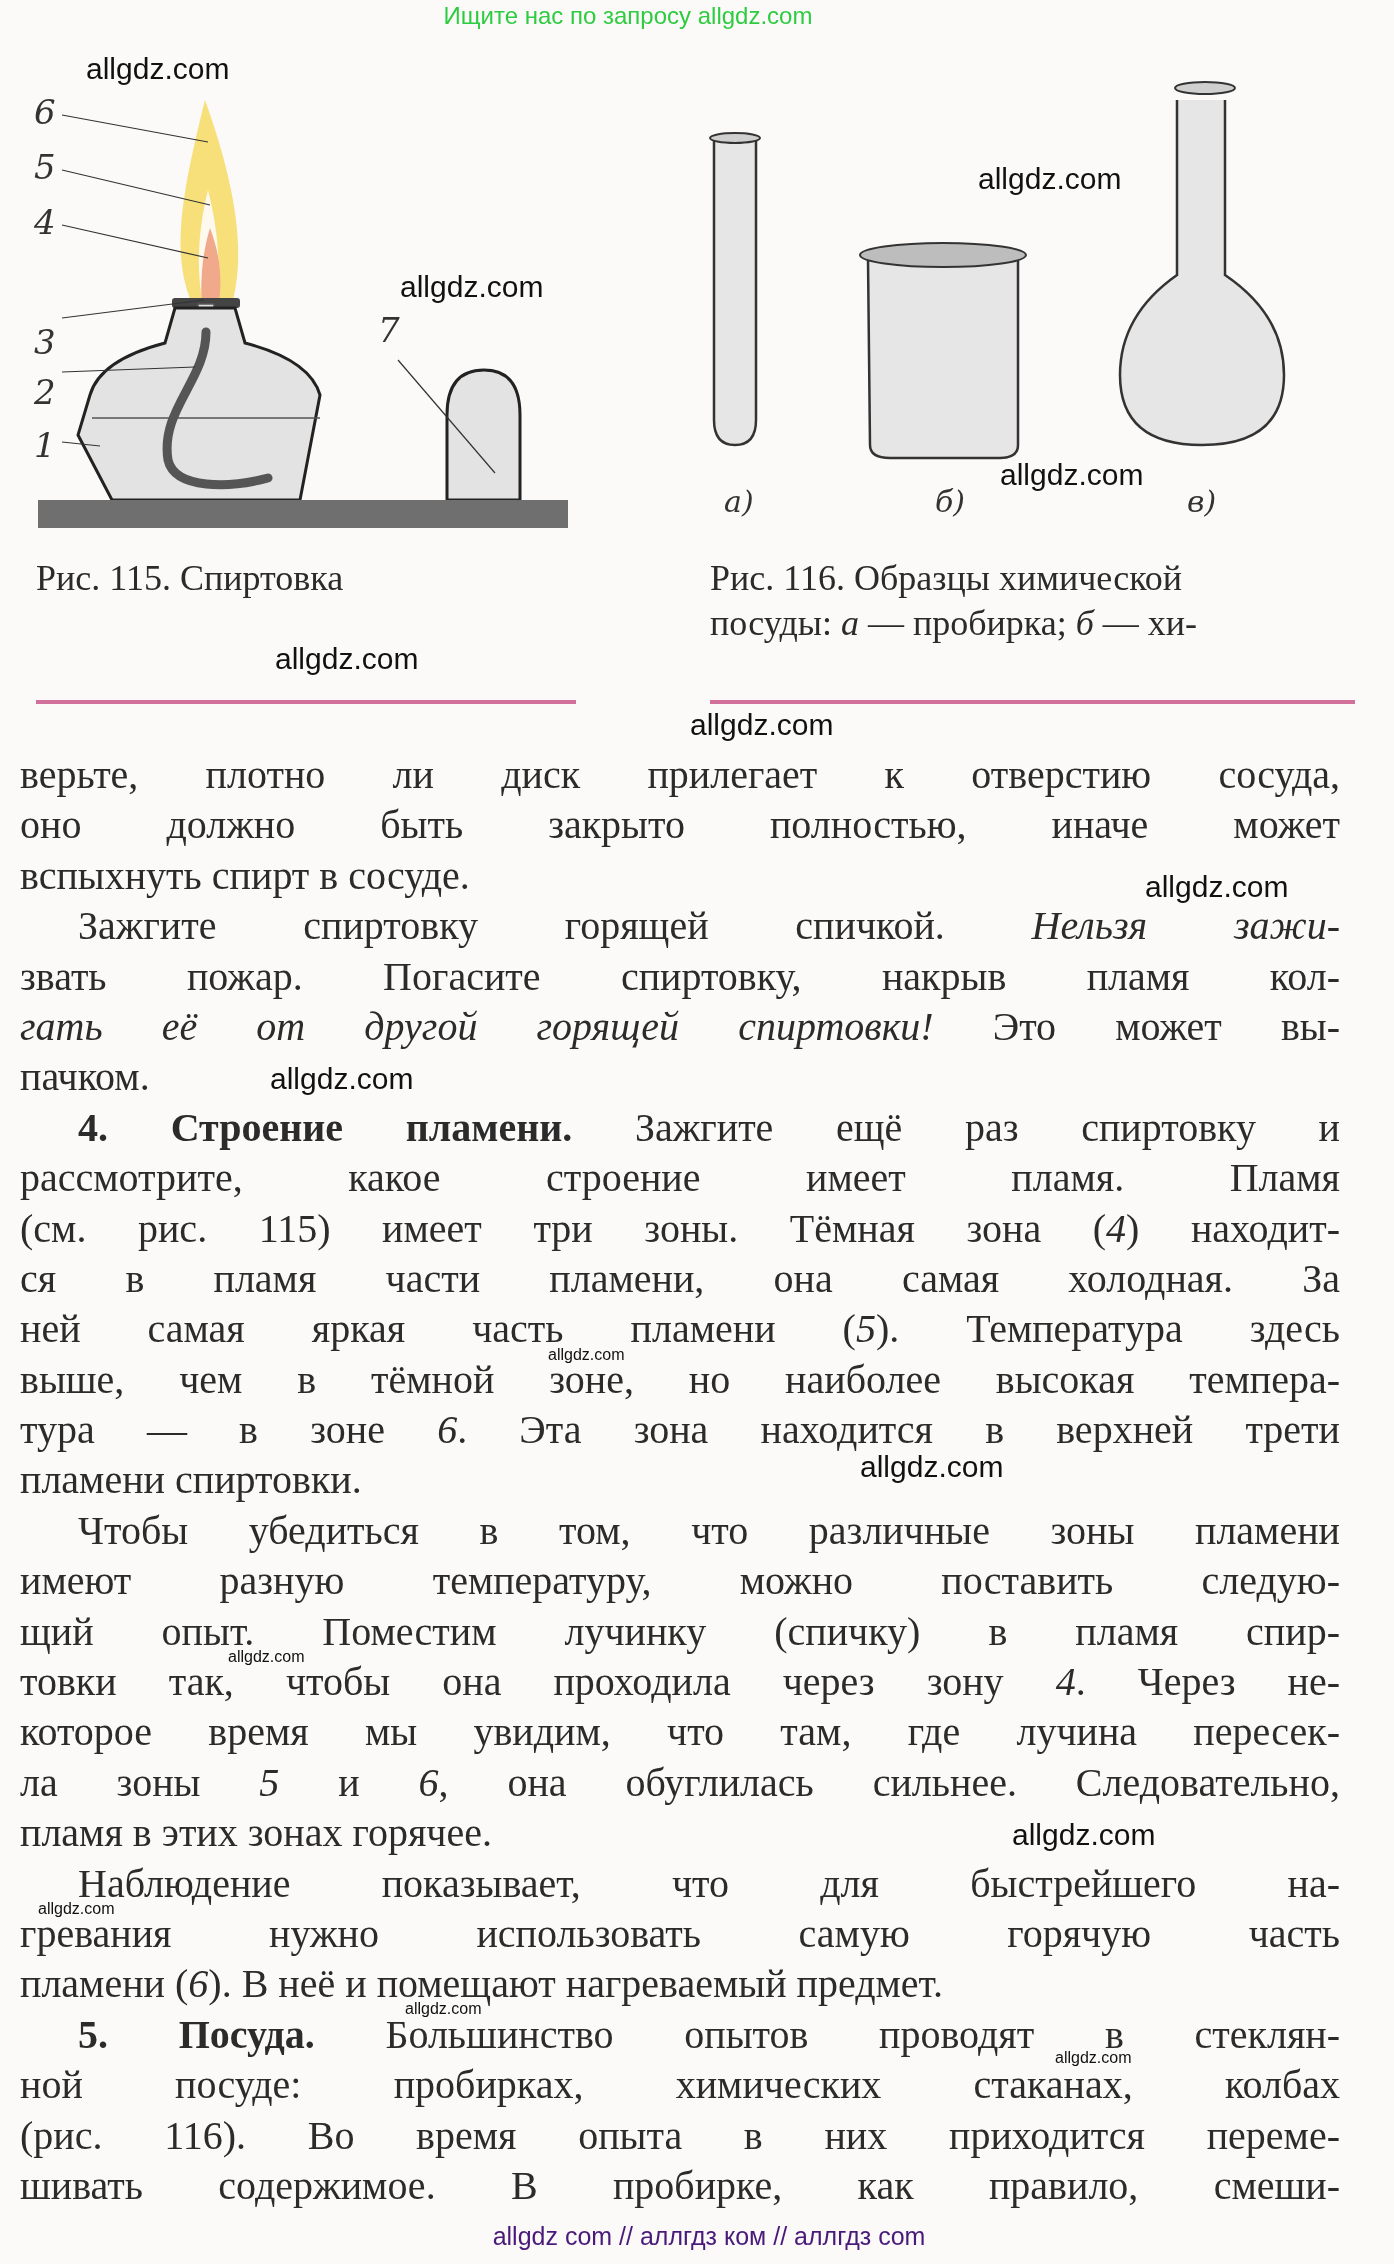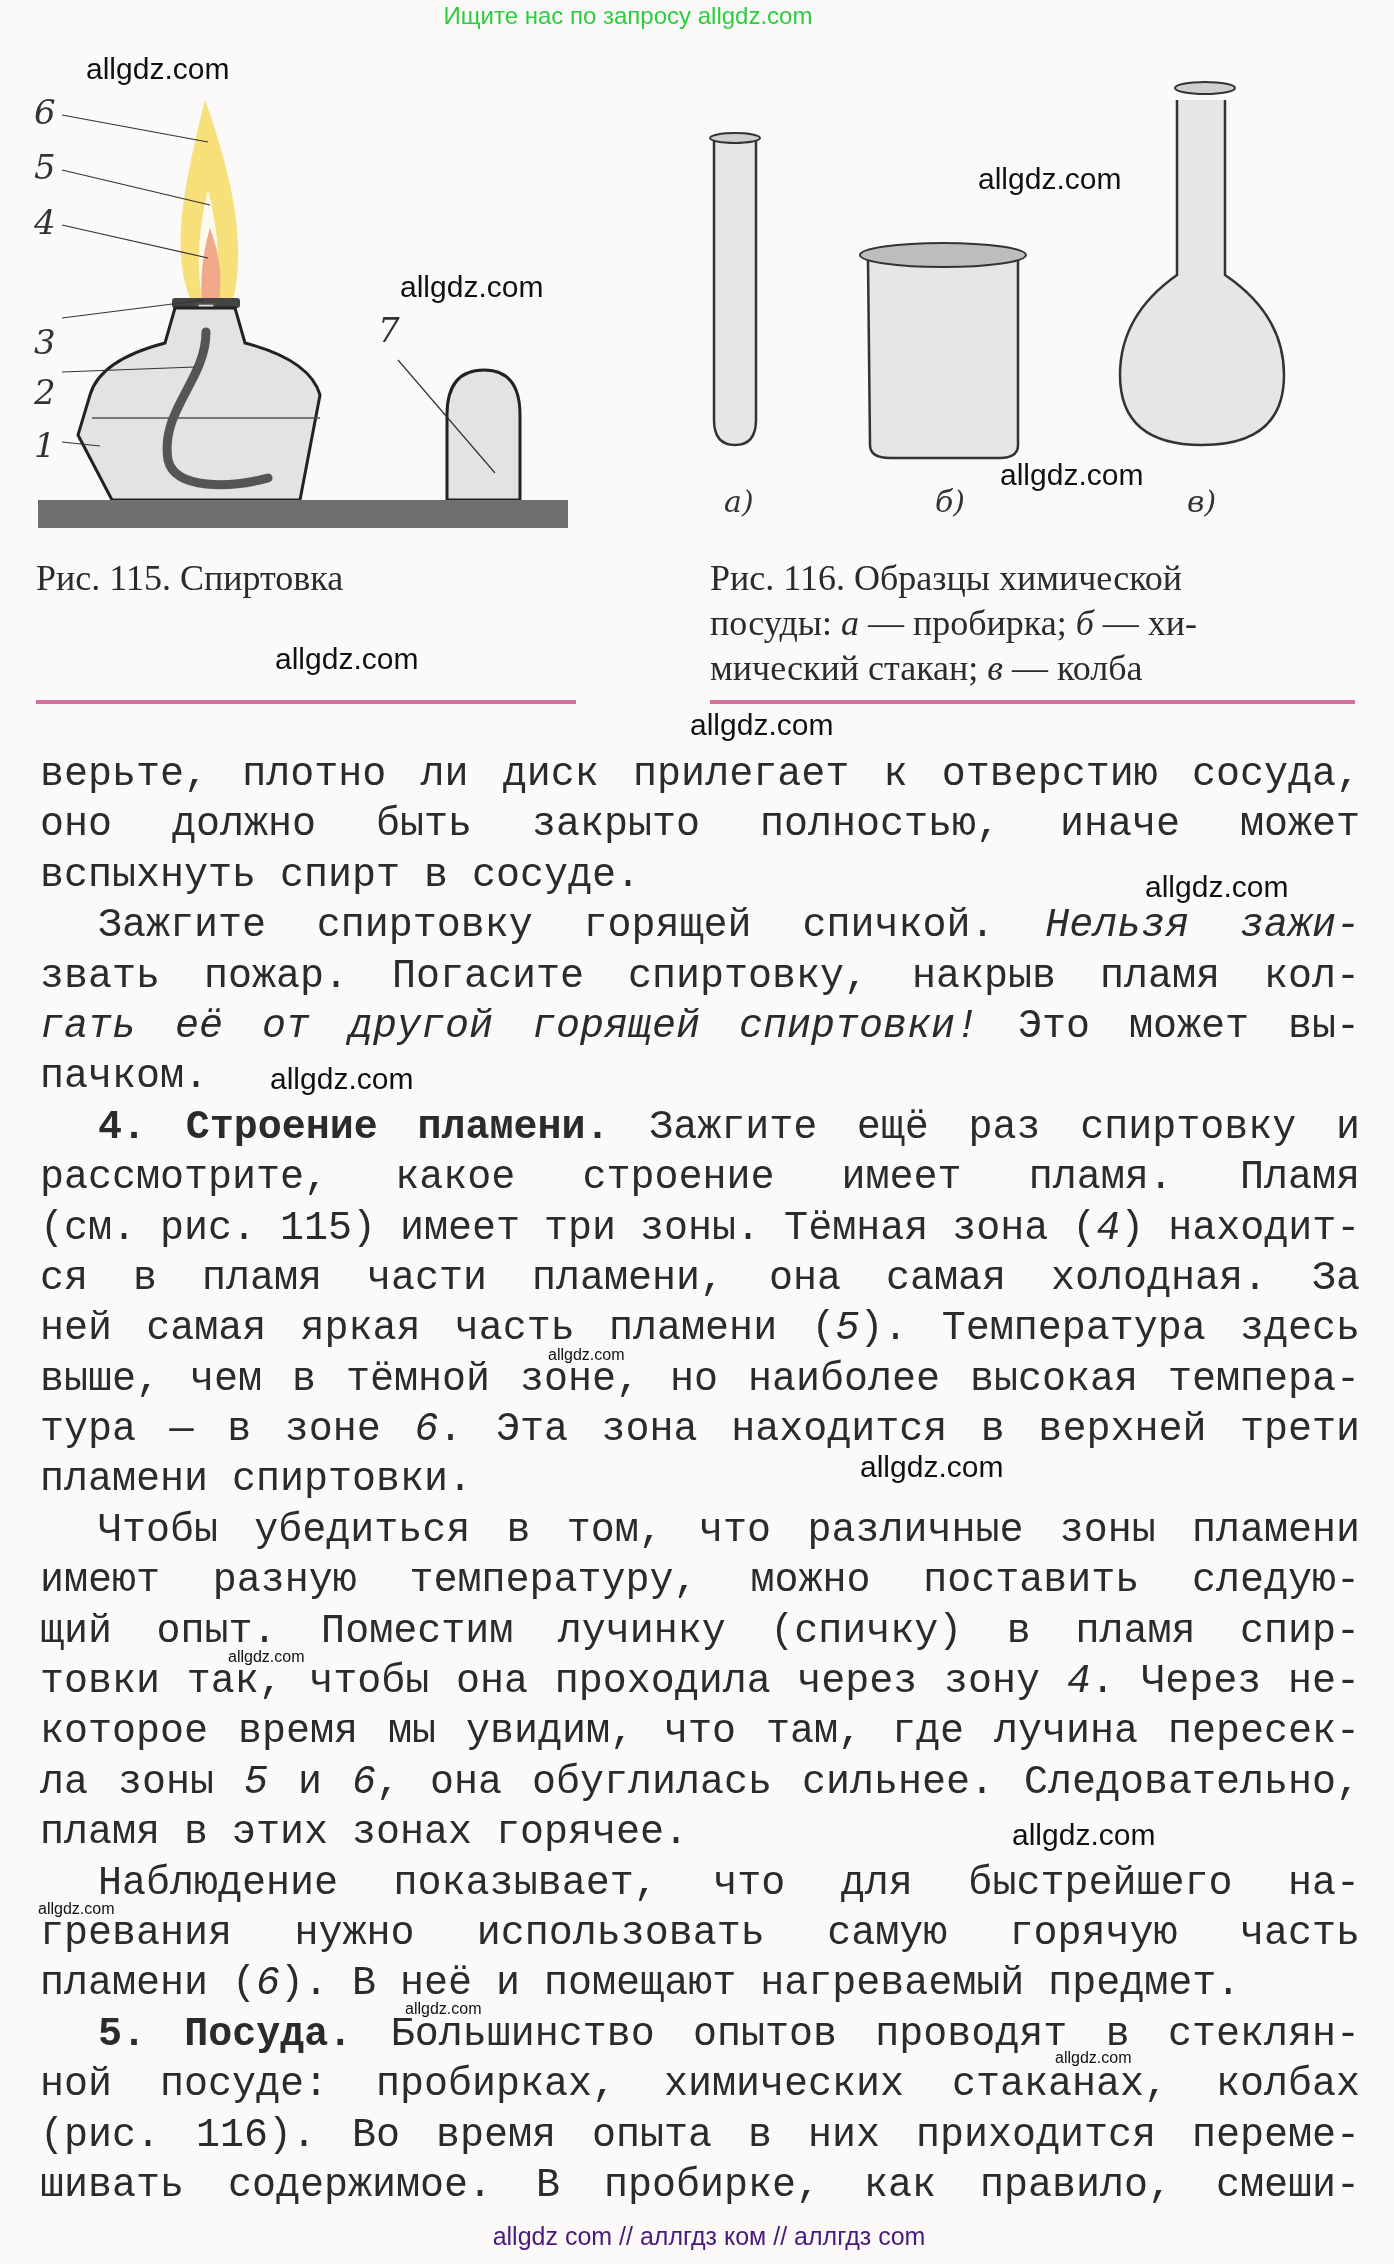--- a/index.html
+++ b/index.html
@@ -11,22 +11,22 @@
   #top-banner { position:absolute; top:2px; left:0; width:1256px; text-align:center;
                 font-family:"Liberation Sans","DejaVu Sans",sans-serif; font-size:24px; color:#2ecc40; }
   #bottom-banner { position:absolute; top:2222px; left:12px; width:1394px; text-align:center;
                 font-family:"Liberation Sans","DejaVu Sans",sans-serif; font-size:25px; color:#4a1a7a; }
   .fig { position:absolute; }
   .num { position:absolute; font-family:"DejaVu Serif",serif; font-style:italic; font-size:34px; color:#333; }
   .glabel { position:absolute; font-family:"DejaVu Serif",serif; font-style:italic; font-size:30px; color:#333; }
   .caption { position:absolute; font-family:"Liberation Serif","DejaVu Serif",serif; font-size:36px; line-height:45px; color:#2b2b2b; }
   .caption b { font-weight:normal; }
   .pink { position:absolute; height:4px; background:#c9578a; opacity:0.85; }
-  #body { position:absolute; left:40px; top:750px; width:1320px;
-          font-family:Liberation Mono, monospace; font-size:40px; line-height:50.4px; color:#2b2b2b; }
+  #body { position:absolute; left:20px; top:750px; width:1320px;
+          font-family:Liberation Serif, serif; font-size:40px; line-height:50.4px; color:#2b2b2b; }
   .line { display:block; white-space:nowrap; text-align:justify; text-align-last:justify; height:50.4px; }
   .line.last { text-align-last:left; }
   .line.indent { padding-left:58px; }
   .it { font-style:italic; }
   .bd { font-weight:bold; }
 </style>
 </head>
 <body>
 
 <div id="top-banner">Ищите нас по запросу allgdz.com</div>
@@ -85,21 +85,20 @@
 <svg class="fig" style="left:1160px;top:78px" width="90" height="30" viewBox="0 0 90 30">
   <ellipse cx="45" cy="10" rx="30" ry="6" fill="#cfcfcf" stroke="#333" stroke-width="2"></ellipse>
 </svg>
 <span class="glabel" style="left:724px;top:484px">а)</span>
 <span class="glabel" style="left:935px;top:484px">б)</span>
 <span class="glabel" style="left:1187px;top:484px">в)</span>
 
 <div class="caption" style="left:710px;top:556px;width:650px">
   <div><b>Рис. 116.</b> <span>Образцы химической</span></div>
   <div><span>посуды: </span><i>а</i><span> — пробирка; </span><i>б</i><span> — хи-</span></div>
-  <div><span>мический стакан; </span><i>в</i><span> — колба</span></div>
 </div>
 <div class="pink" style="left:710px;top:700px;width:645px"></div>
 
 <div id="body">
   <span class="line">верьте, плотно ли диск прилегает к отверстию сосуда,</span>
   <span class="line">оно должно быть закрыто полностью, иначе может</span>
   <span class="line last">вспыхнуть спирт в сосуде.</span>
 
   <span class="line indent"><span>Зажгите спиртовку горящей спичкой. </span><span class="it">Нельзя зажи-</span></span>
   <span class="line">звать пожар. Погасите спиртовку, накрыв пламя кол-</span>

